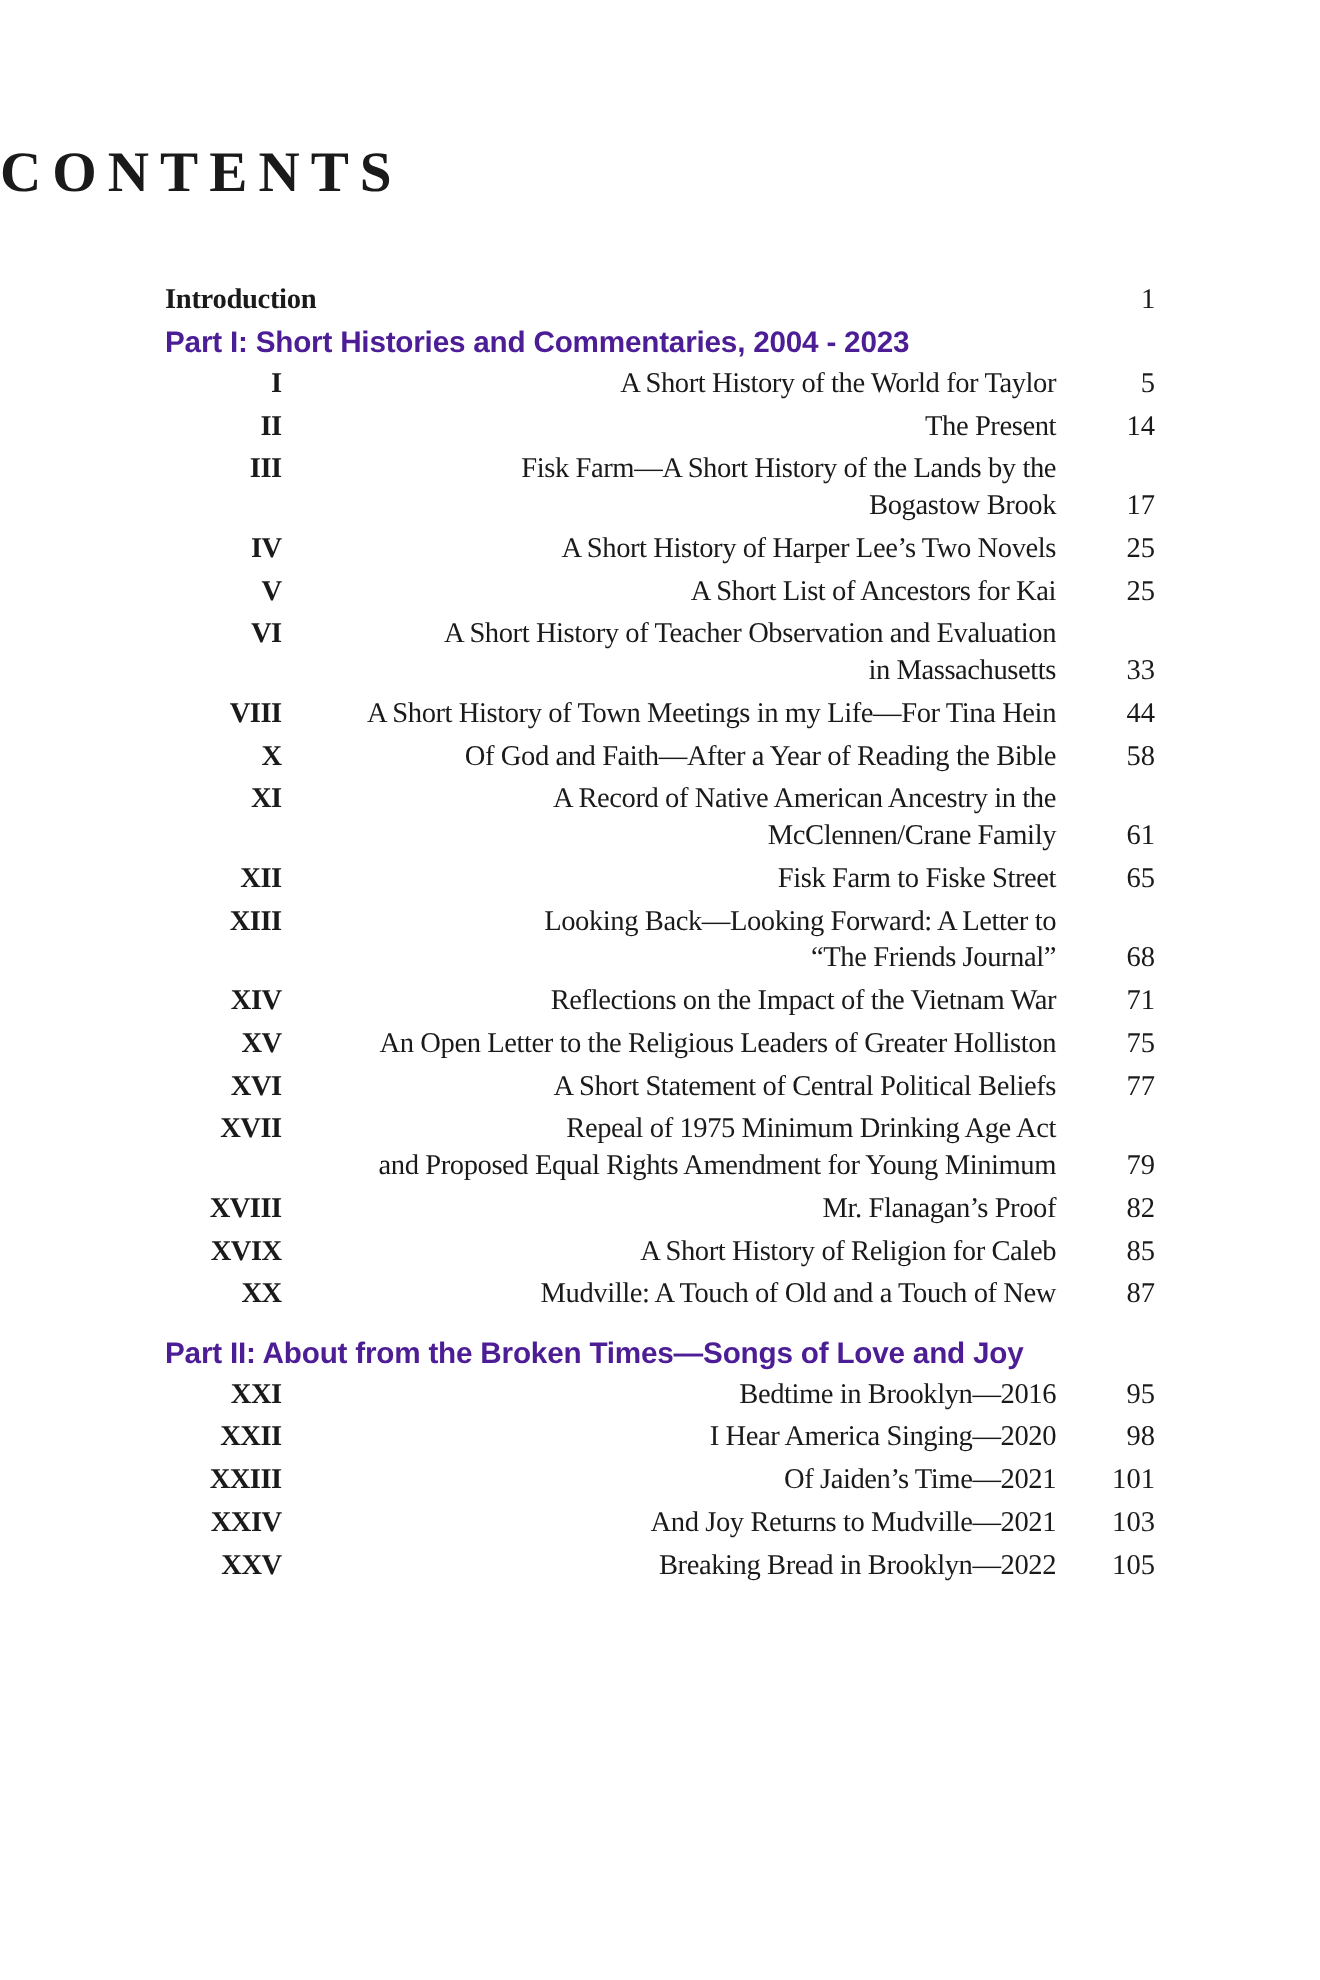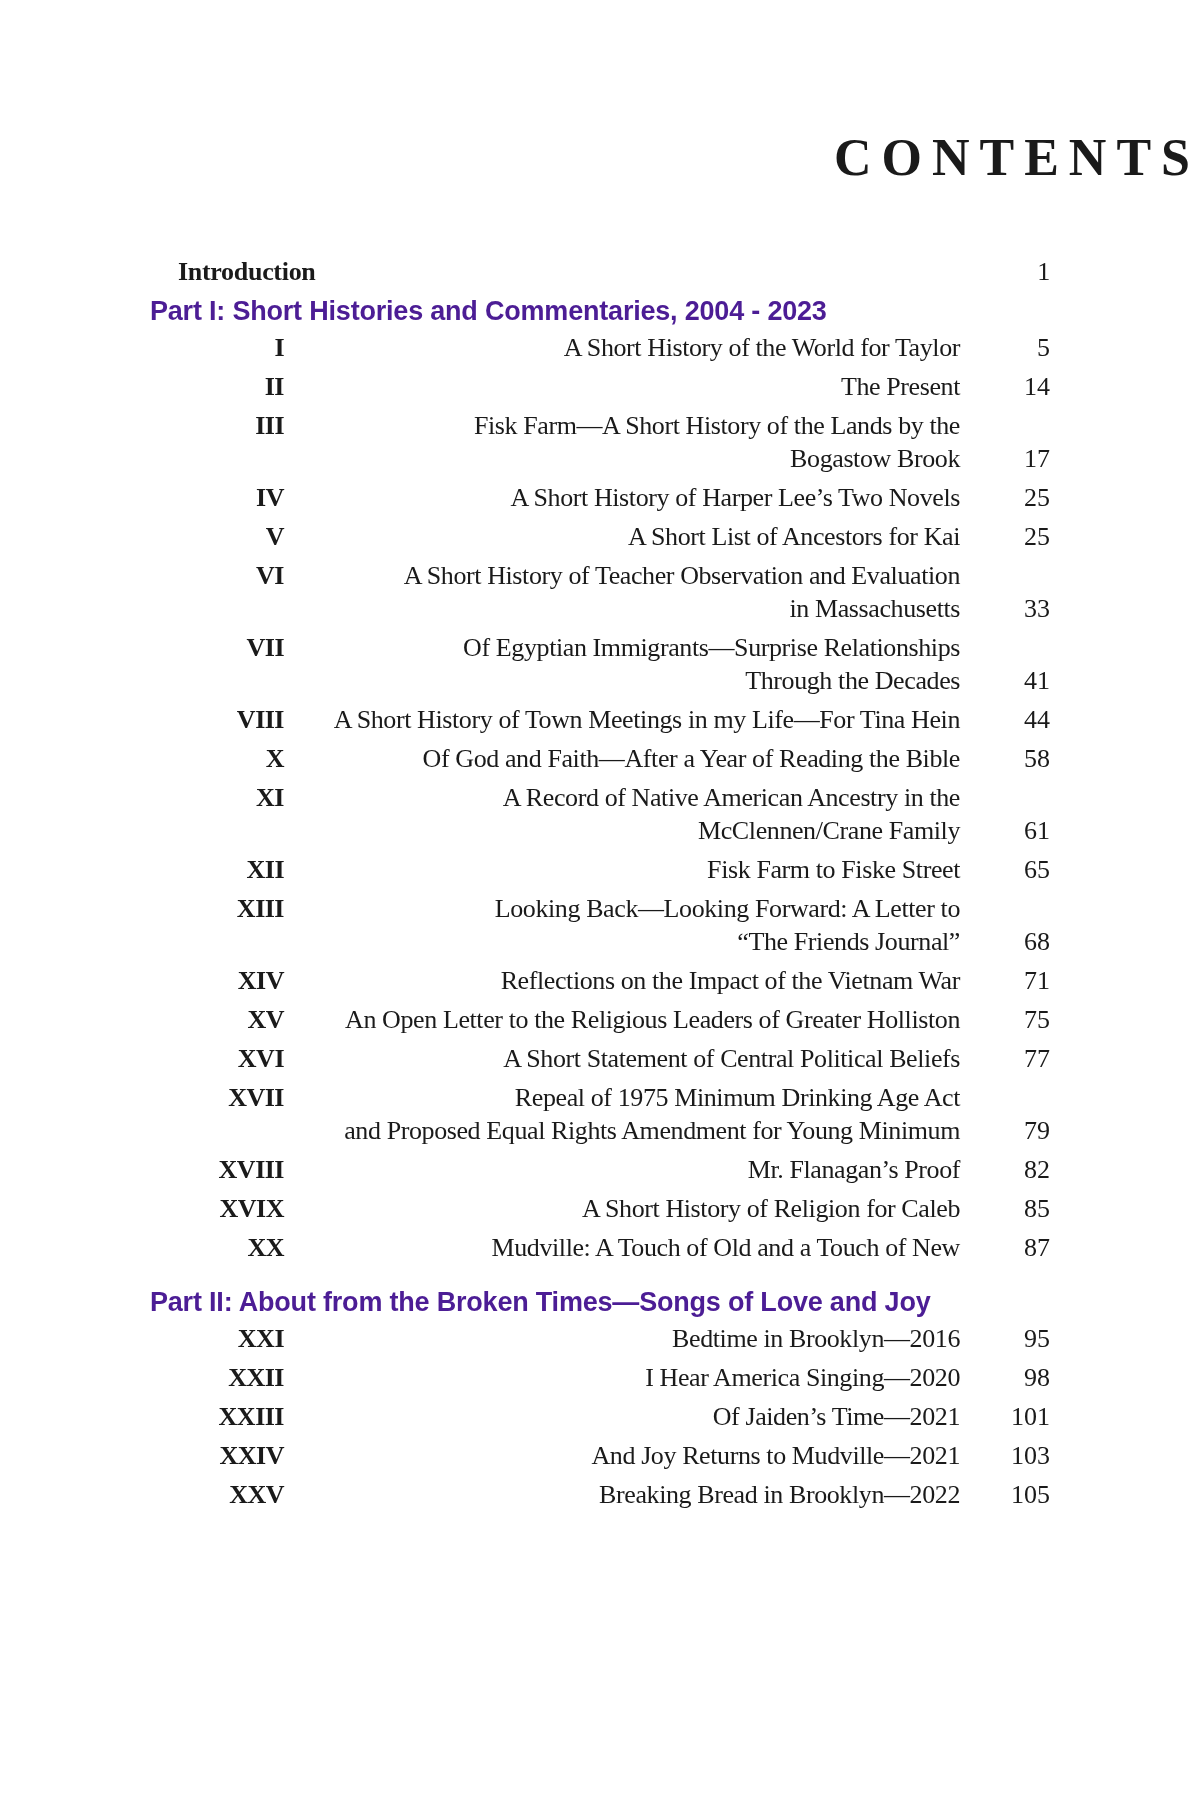--- a/index.html
+++ b/index.html
@@ -13,41 +13,40 @@
       position: relative;
       overflow: hidden;
       color: #1a1a1a;
       font-family: "Liberation Serif", "DejaVu Serif", serif;
     }
     .page-title {
       position: absolute;
       top: 128px;
       left: 0;
       width: 1200px;
-      text-align: right;
+      text-align: left;
       font-family: "Liberation Serif", serif;
       font-weight: bold;
       font-size: 52px;
       letter-spacing: 10px;
       line-height: 60px;
       color: #1a1a1a;
     }
     .toc {
       position: absolute;
       top: 252px;
       left: 150px;
       width: 900px;
     }
     .row {
       display: flex;
       align-items: flex-start;
       position: relative;
       font-size: 26px;
       line-height: 33px;
-      margin-left: 28px;
     }
     .front-row {
       font-weight: bold;
       font-size: 26px;
       line-height: 39px;
       letter-spacing: -0.3px;
     }
     .front-row .front-label {
       flex: 1;
     }
@@ -145,28 +144,20 @@
         </div>
         <div class="row entry">
           <span class="numeral">VI</span>
           <span class="entry-title">
             <span>A Short History of Teacher Observation and Evaluation</span>
             <span>in Massachusetts</span>
           </span>
           <span class="page-num">33</span>
         </div>
         <div class="row entry">
-          <span class="numeral">VII</span>
-          <span class="entry-title">
-            <span>Of Egyptian Immigrants—Surprise Relationships</span>
-            <span>Through the Decades</span>
-          </span>
-          <span class="page-num">41</span>
-        </div>
-        <div class="row entry">
           <span class="numeral">VIII</span>
           <span class="entry-title">
             <span>A Short History of Town Meetings in my Life—For Tina Hein</span>
           </span>
           <span class="page-num">44</span>
         </div>
         <div class="row entry">
           <span class="numeral">X</span>
           <span class="entry-title">
             <span>Of God and Faith—After a Year of Reading the Bible</span>

